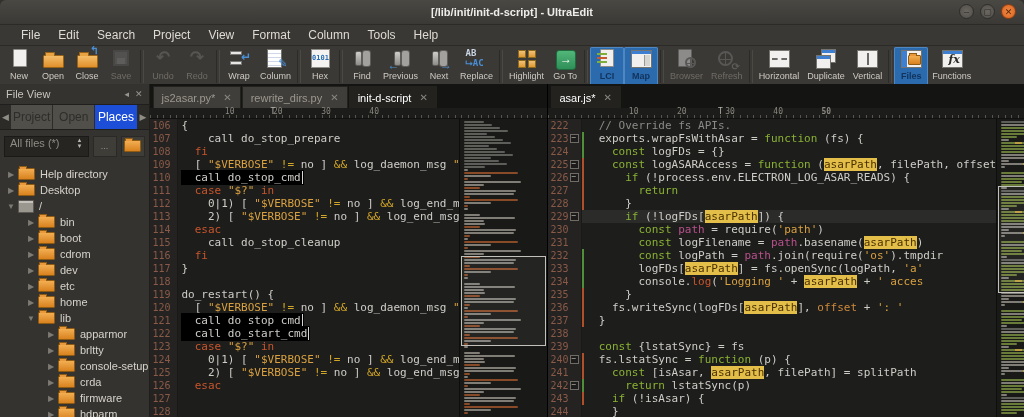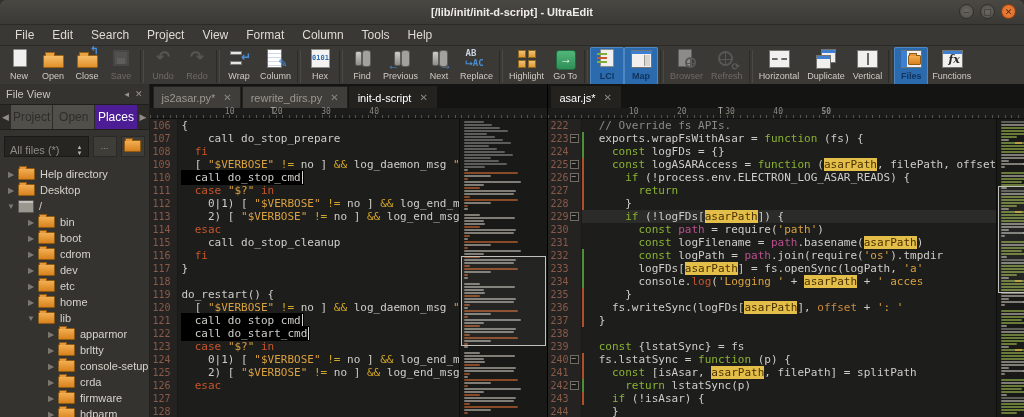--- a/index.html
+++ b/index.html
@@ -9,21 +9,21 @@
   
   #titlebar{height:24px;background:linear-gradient(#4a4843,#3b3935);border-bottom:1px solid #2b2a27;
     display:flex;align-items:center;justify-content:center;position:relative;border-radius:6px 6px 0 0;}
   #titlebar .ttl{font-size:11px;font-weight:bold;color:#efedea;}
   #winbtns{position:absolute;right:8px;top:4px;display:flex;gap:6px;}
   .wbtn{width:15px;height:15px;border-radius:50%;background:radial-gradient(#6a6761,#504d48);
     border:1px solid #2e2d2a;color:#2c2b28;font-size:9px;line-height:14px;text-align:center;box-sizing:border-box;}
   .wbtn.close{background:radial-gradient(#f08b44,#d9621f);border-color:#8f3d11;color:#5a2406;font-weight:bold;}
 
   
-  #menubar{height:20px;background:#3a3834;display:flex;align-items:center;padding-left:6px;border-bottom:1px solid #2b2a27;}
+  #menubar{height:20px;background:#3a3834;display:flex;align-items:center;padding-left:12px;border-bottom:1px solid #2b2a27;}
   .menu-item{color:#dedbd4;font-size:12px;padding:2px 9px;}
 
   
   #toolbar{height:39px;background:#3b3935;border-bottom:1px solid #252422;display:flex;align-items:stretch;padding:1px 2px 0 2px;}
   .tb-group{display:flex;align-items:stretch;}
   .tb-sep{width:2px;margin:3px 2px;border-left:1px solid #2c2b28;border-right:1px solid #4b4944;}
   .tb-btn{display:flex;flex-direction:column;align-items:center;justify-content:flex-start;padding:1px 4px 0 4px;border-radius:2px;}
   .tb-btn .lbl{font-size:9px;color:#cdcac3;margin-top:1px;white-space:nowrap;}
   .tb-btn.disabled .lbl{color:#6f6c66;}
   .tb-btn.disabled .tb-ic{opacity:.45;filter:grayscale(1);}
@@ -62,24 +62,24 @@
   #main{position:absolute;top:84px;left:0;right:0;bottom:0;display:flex;}
 
   
   #sidebar{width:181px;background:#35332f;border-right:1px solid #211f1d;display:flex;flex-direction:column;box-sizing:border-box;}
   #sb-head{height:20px;display:flex;align-items:center;padding:0 6px;color:#c8c5be;font-size:11px;}
   #sb-head .sp{flex:1;}
   #sb-head .hic{color:#98958e;font-size:9px;margin-left:6px;}
   #sb-tabs{height:24px;display:flex;align-items:stretch;background:#2c2b27;border-top:1px solid #211f1d;border-bottom:1px solid #211f1d;}
   .sb-arrow{width:11px;color:#8f8c85;font-size:9px;display:flex;align-items:center;justify-content:center;}
   .sb-tab{flex:1;display:flex;align-items:center;justify-content:center;font-size:12px;color:#2e2d2a;background:#514f4a;border-right:1px solid #2c2b27;}
-  .sb-tab.sel{background:#4c1d95;color:#fff;text-align:center;}
+  .sb-tab.sel{background:#1d4ed8;color:#fff;text-align:center;}
   #sb-filter{height:26px;display:flex;align-items:center;padding:3px 4px;gap:4px;}
   #sb-combo{flex:1;height:19px;background:#262522;border:1px solid #1b1a18;color:#8f8c85;font-size:11px;
-    display:flex;align-items:flex-end;padding:0 5px;}
+    display:flex;align-items:flex-start;padding:0 5px;}
   #sb-combo .spin{margin-left:auto;color:#b8b5ae;font-size:6px;line-height:6px;text-align:center;}
   .sb-mini{width:22px;height:19px;background:#3f3d38;border:1px solid #2a2927;color:#9a978f;font-size:9px;
     display:flex;align-items:center;justify-content:center;}
   #sb-tree{flex:1;overflow:hidden;padding-top:4px;}
   .tree-row{height:16px;display:flex;align-items:center;font-size:11px;color:#d6d3cc;white-space:nowrap;}
   .tw-arrow{width:10px;text-align:center;color:#7d7a73;font-size:8px;flex:none;}
   .tw-folder{width:15px;height:10px;background:linear-gradient(#f2ae52,#d9811f);border:1px solid #8f5a12;border-radius:1px;margin:0 5px 0 2px;position:relative;flex:none;}
   .tw-folder:before{content:"";position:absolute;left:0px;top:-3px;width:6px;height:2px;background:#e9993b;border:1px solid #8f5a12;border-bottom:none;}
   .tw-disk{width:14px;height:11px;background:#9a978f;border:1px solid #5c5954;border-radius:1px;margin:0 5px 0 2px;position:relative;flex:none;box-shadow:inset 0 2px 0 #c5c2bb;}
 

